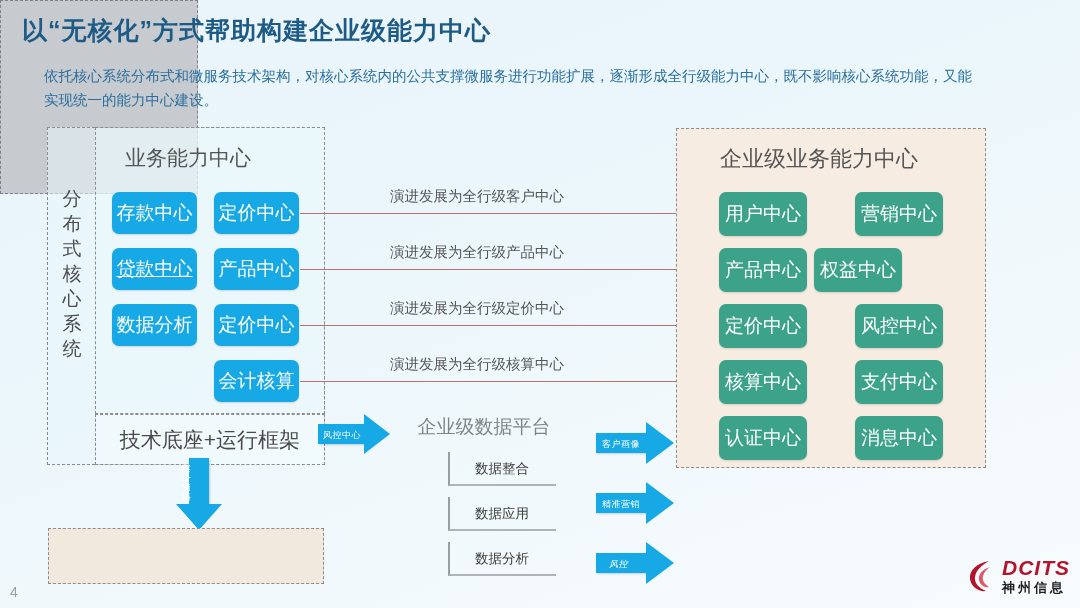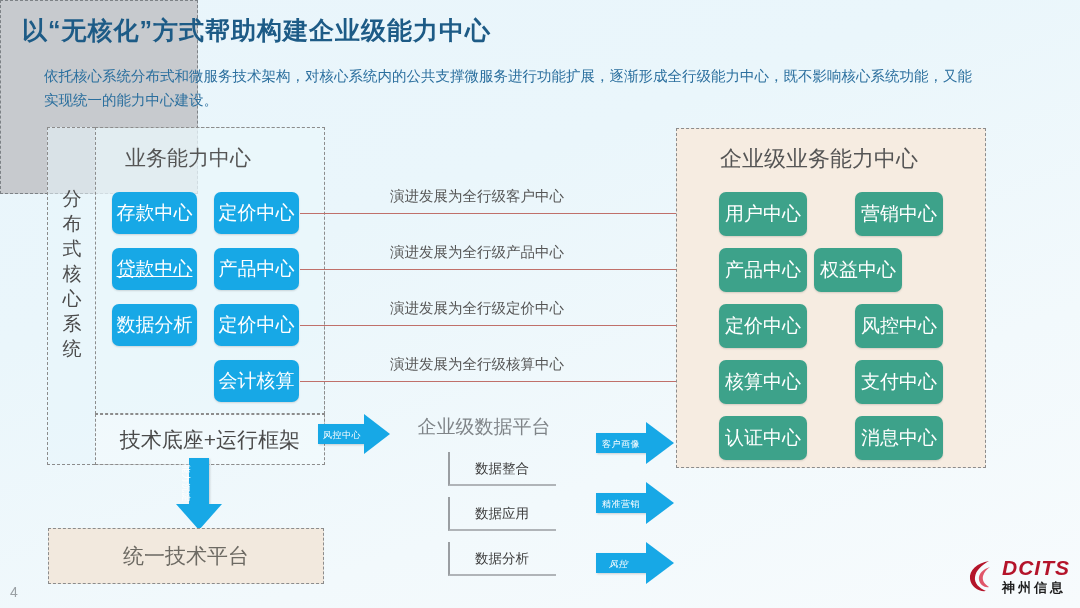--- a/index.html
+++ b/index.html
@@ -184,21 +184,20 @@
     <div class="txt" style="left:5px;top:15px;">风控中心</div>
   </div>
 
   <div class="barrow" style="left:176px;top:458px;width:46px;height:74px;">
     <div class="shaft" style="left:13px;top:0;width:20px;height:48px;"></div>
     <div class="head" style="left:0;top:46px;border-top:26px solid #17a8e6;border-left:23px solid transparent;border-right:23px solid transparent;"></div>
     <div class="txt" style="left:16px;top:6px;transform:rotate(90deg);transform-origin:left top;">能力沉淀</div>
   </div>
 
   <div class="dash" id="unified"></div>
-  <div id="unified-text">统一技术平台</div>
 
   <div id="data-platform"></div>
   <div id="dp-title">企业级数据平台</div>
 
   <div class="dp-item" style="top:452px;">
     <div class="bracket"></div>
     <div class="lbl">数据整合</div>
   </div>
   <div class="dp-item" style="top:497px;text-align:center;">
     <div class="bracket"></div>

